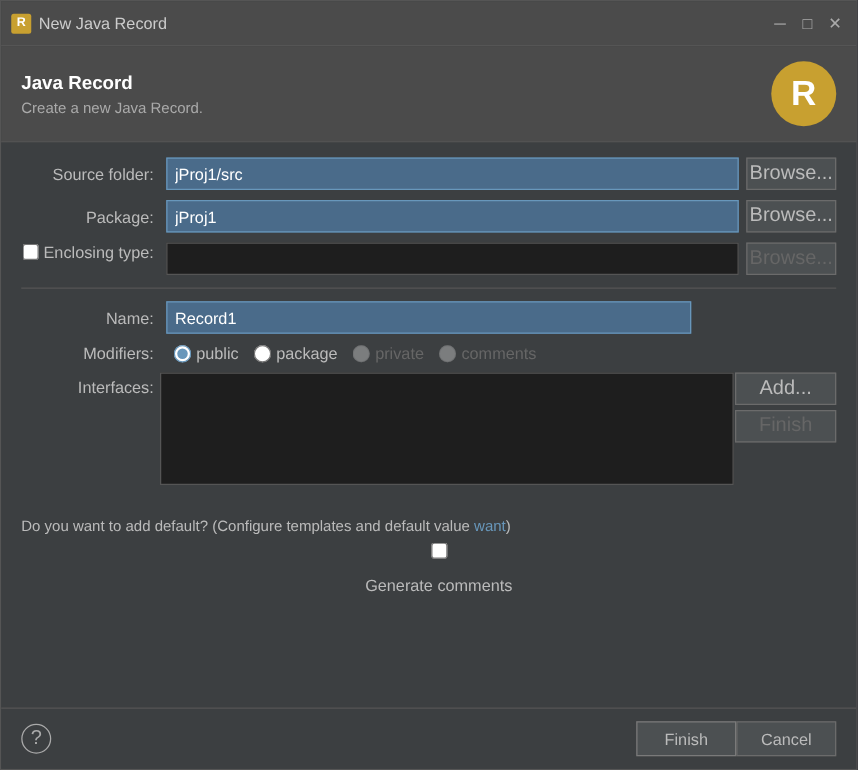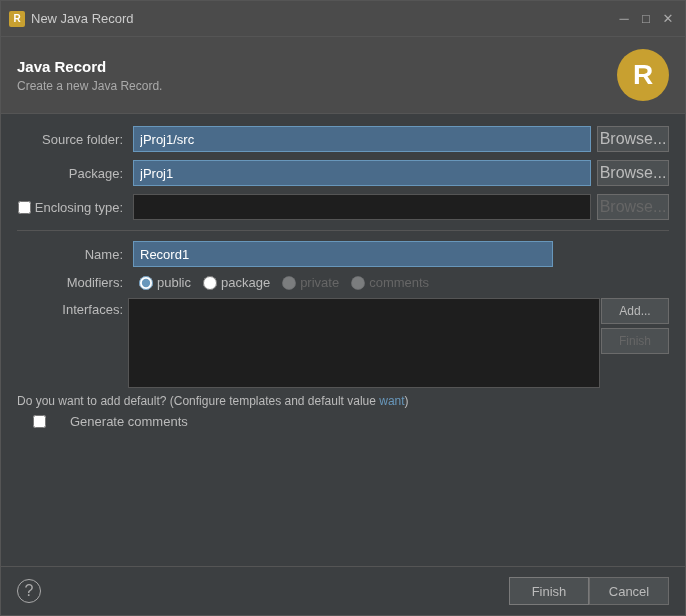--- a/index.html
+++ b/index.html
@@ -171,21 +171,21 @@
       background: #4c5052;
     }
 
     .checkbox-label {
       color: #bbbbbb;
       font-size: 13px;
     }
 
     .enclosing-row {
       display: flex;
-      align-items: center;
+      align-items: flex-start;
       margin-bottom: 8px;
       gap: 6px;
     }
 
     .enclosing-label-area {
       display: flex;
       align-items: center;
       width: 110px;
       justify-content: flex-end;
       gap: 4px;
@@ -232,21 +232,21 @@
     }
 
     .modifier-option.disabled input {
       opacity: 0.5;
     }
 
     
     .interfaces-row {
       display: flex;
       align-items: flex-start;
-      margin-bottom: 6px;
+      margin-bottom: 26px;
       gap: 1px;
     }
 
     .interfaces-label {
       width: 110px;
       text-align: right;
       color: #bbbbbb;
       font-size: 13px;
       padding-right: 4px;
       flex-shrink: 0;
@@ -261,27 +261,27 @@
     }
 
     .interfaces-btns {
       display: flex;
       flex-direction: column;
       gap: 4px;
       flex-shrink: 0;
     }
 
     .action-btn {
-      width: 68px;
+      width: 81px;
       height: 26px;
       background: #4c5052;
       border: 1px solid #6b6b6b;
       color: #bbbbbb;
       cursor: pointer;
-      font-size: 12px;
+      font-size: 16px;
     }
 
     .action-btn:disabled {
       color: #666666;
       cursor: default;
       background: #4c5052;
     }
 
     
     .comments-section {
@@ -295,22 +295,23 @@
     }
 
     .comments-text a {
       color: #6897bb;
       text-decoration: none;
     }
 
     .generate-comments-row {
       display: flex;
       align-items: center;
-      gap: 24px;
+      gap: 14px;
       padding-left: 16px;
+      flex-direction: column;
     }
 
     
     .dialog-footer {
       background: #3c3f41;
       padding: 10px 16px;
       display: flex;
       align-items: center;
       justify-content: space-between;
       border-top: 1px solid #555555;

